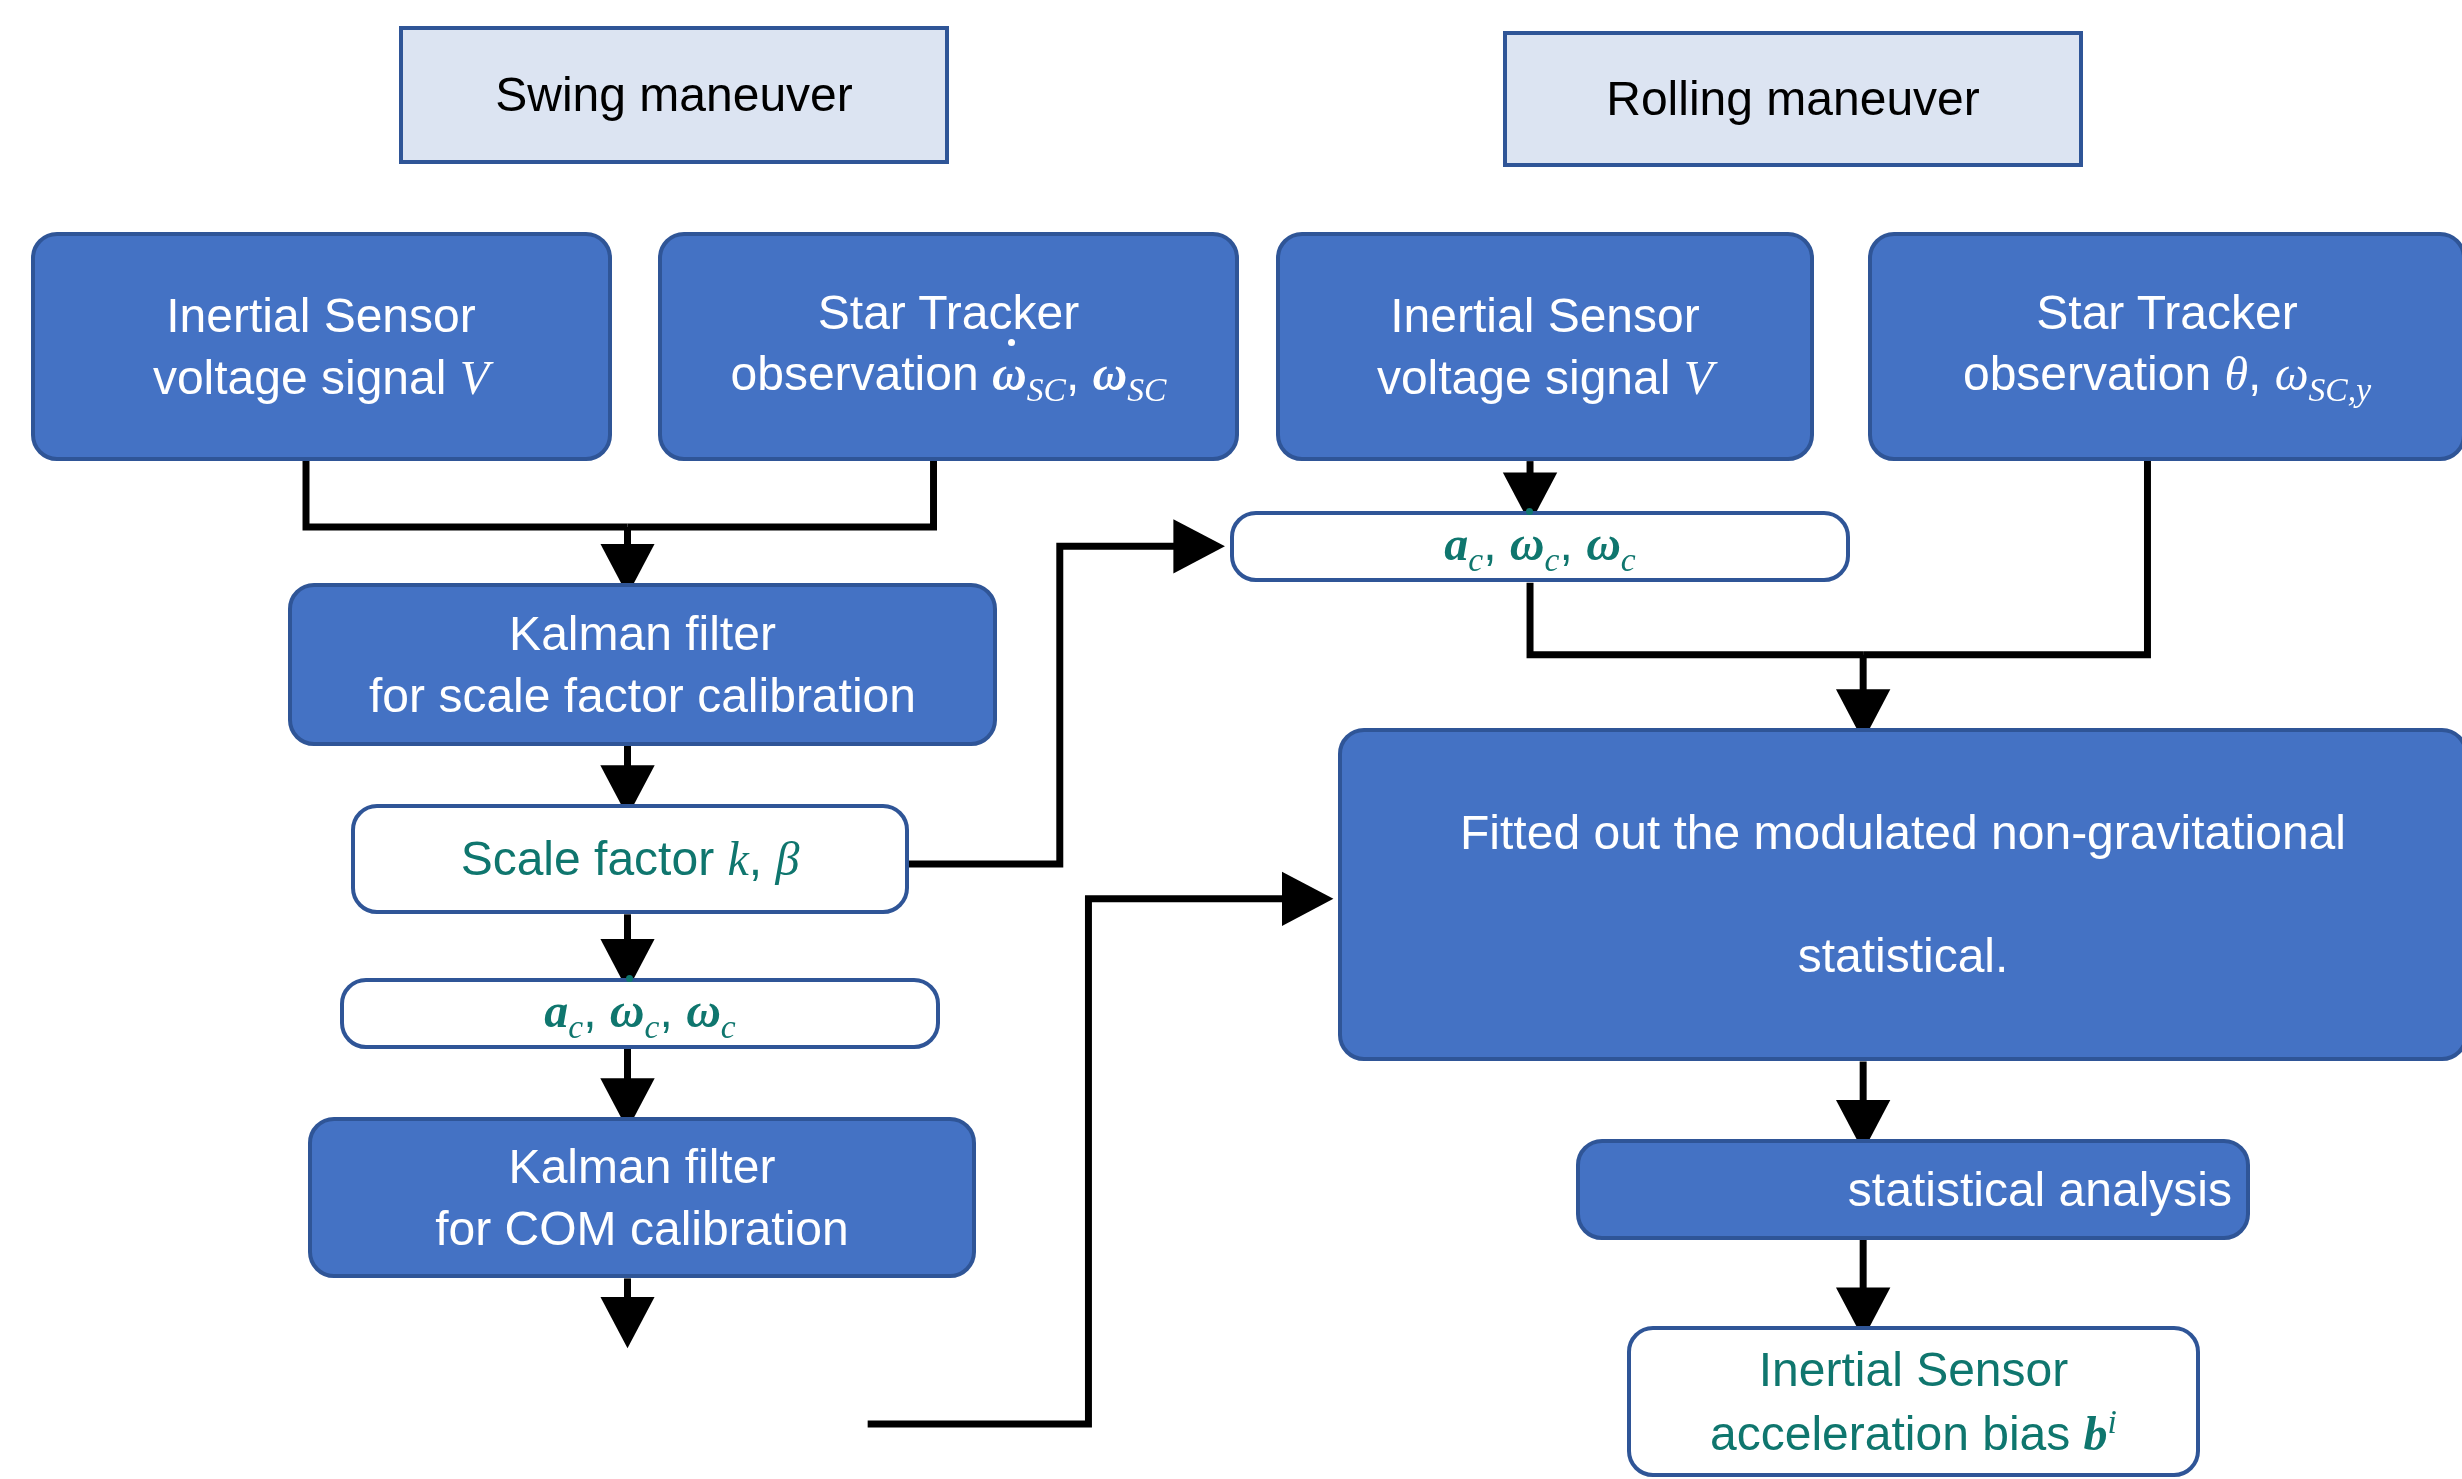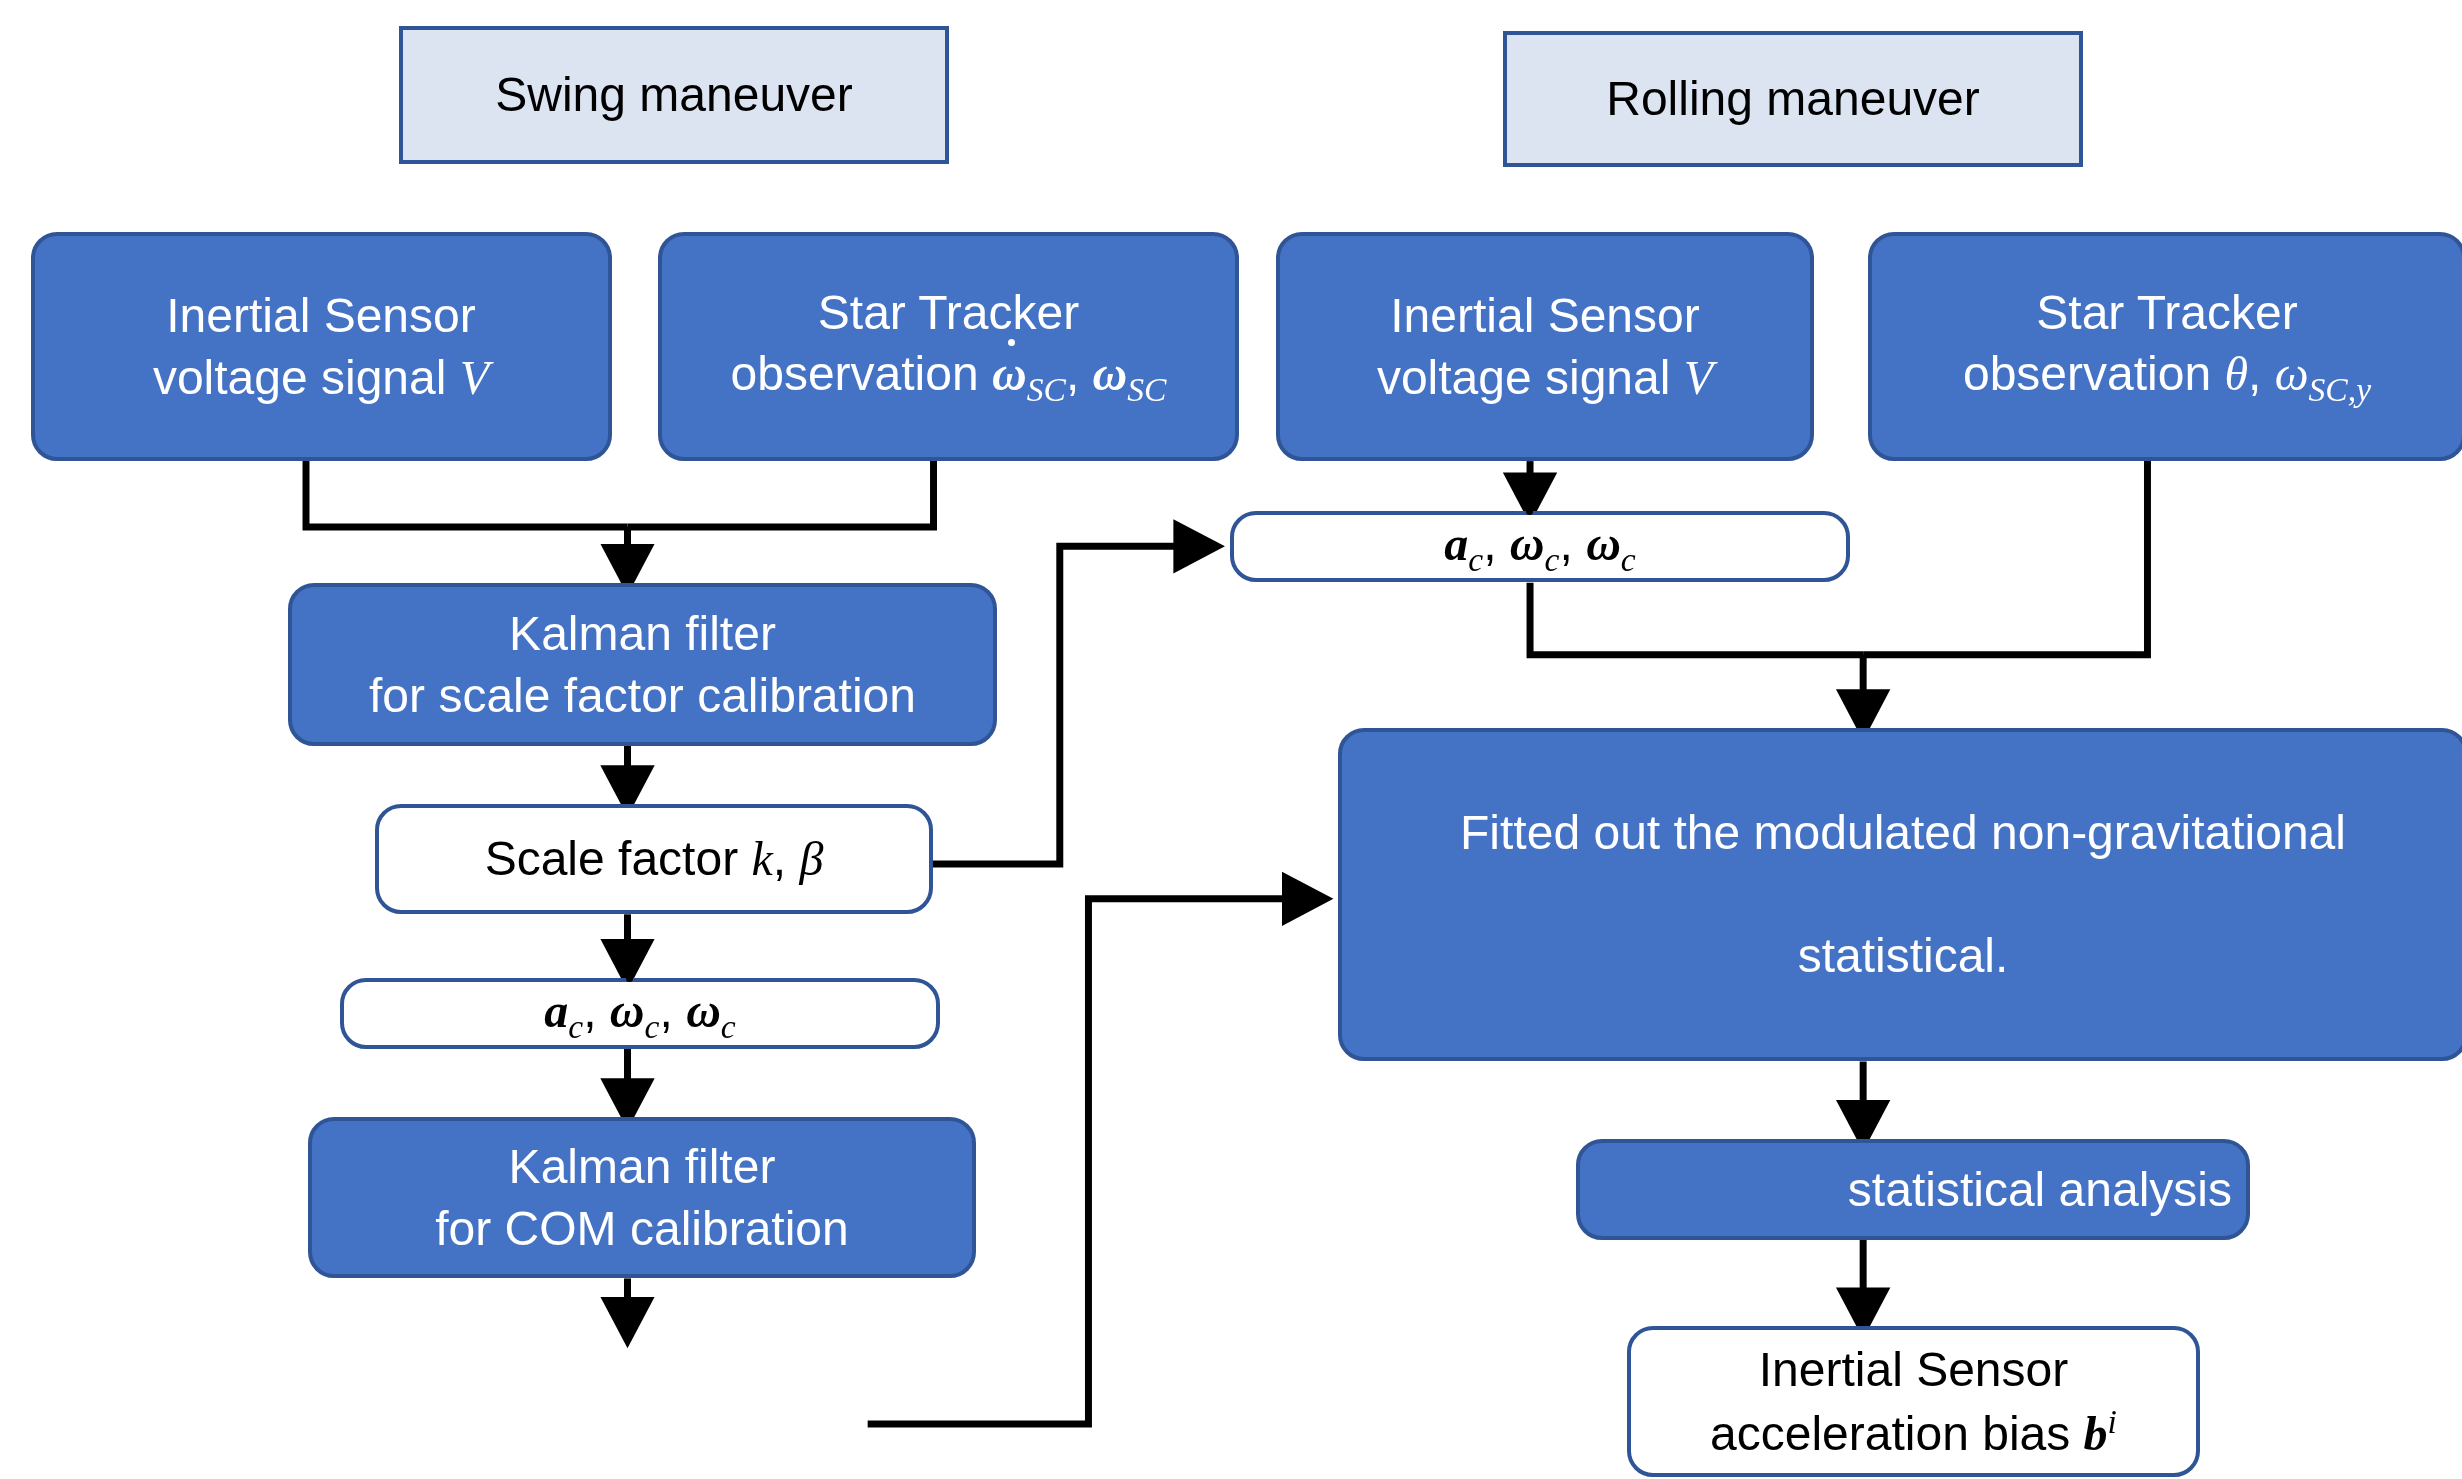--- a/index.html
+++ b/index.html
@@ -48,21 +48,21 @@
     border-radius: 26px;
     color: #ffffff;
     font-size: 48px;
     font-weight: 400;
   }
   
   .data {
     background: #ffffff;
     border: 4.6px solid #2F5597;
     border-radius: 26px;
-    color: #000000;
+    color: #0f766e;
     font-size: 48px;
     font-weight: 400;
     justify-content: center;
   }
   .node .txt { display: block; padding: 0 14px; }
   
   .mi  { font-family: "Liberation Serif", serif; font-style: italic; }
   .mbi { font-family: "Liberation Serif", serif; font-style: italic; font-weight: bold; }
   .sub { font-size: 0.70em; vertical-align: sub; }
   .sup { font-size: 0.70em; vertical-align: super; }
@@ -148,21 +148,21 @@
   </div>
 
   <div class="node data" style="left:1215px; top:511px; width:620px; height:71px;">
     <span class="txt"><span class="mbi">a</span><span class="mi sub">c</span>, <span class="mbi dotted">ω</span><span class="mi sub">c</span>, <span class="mbi">ω</span><span class="mi sub">c</span></span>
   </div>
 
   <div class="node proc" style="left:273px; top:583px; width:709px; height:163px;">
     <span class="txt"><span>Kalman filter</span><br><span>for scale factor calibration</span></span>
   </div>
 
-  <div class="node data" style="left:360px; top:804px; width:558px; height:110px;">
+  <div class="node data" style="left:336px; top:804px; width:558px; height:110px;">
     <span class="txt"><span>Scale factor </span><span class="mi">k</span>, <span class="mi">β</span></span>
   </div>
 
   <div class="node data" style="left:325px; top:978px; width:600px; height:71px;">
     <span class="txt"><span class="mbi">a</span><span class="mi sub">c</span>, <span class="mbi dotted">ω</span><span class="mi sub">c</span>, <span class="mbi">ω</span><span class="mi sub">c</span></span>
   </div>
 
   <div class="node proc" style="left:293px; top:1117px; width:668px; height:161px;">
     <span class="txt"><span>Kalman filter</span><br><span>for COM calibration</span></span>
   </div>

